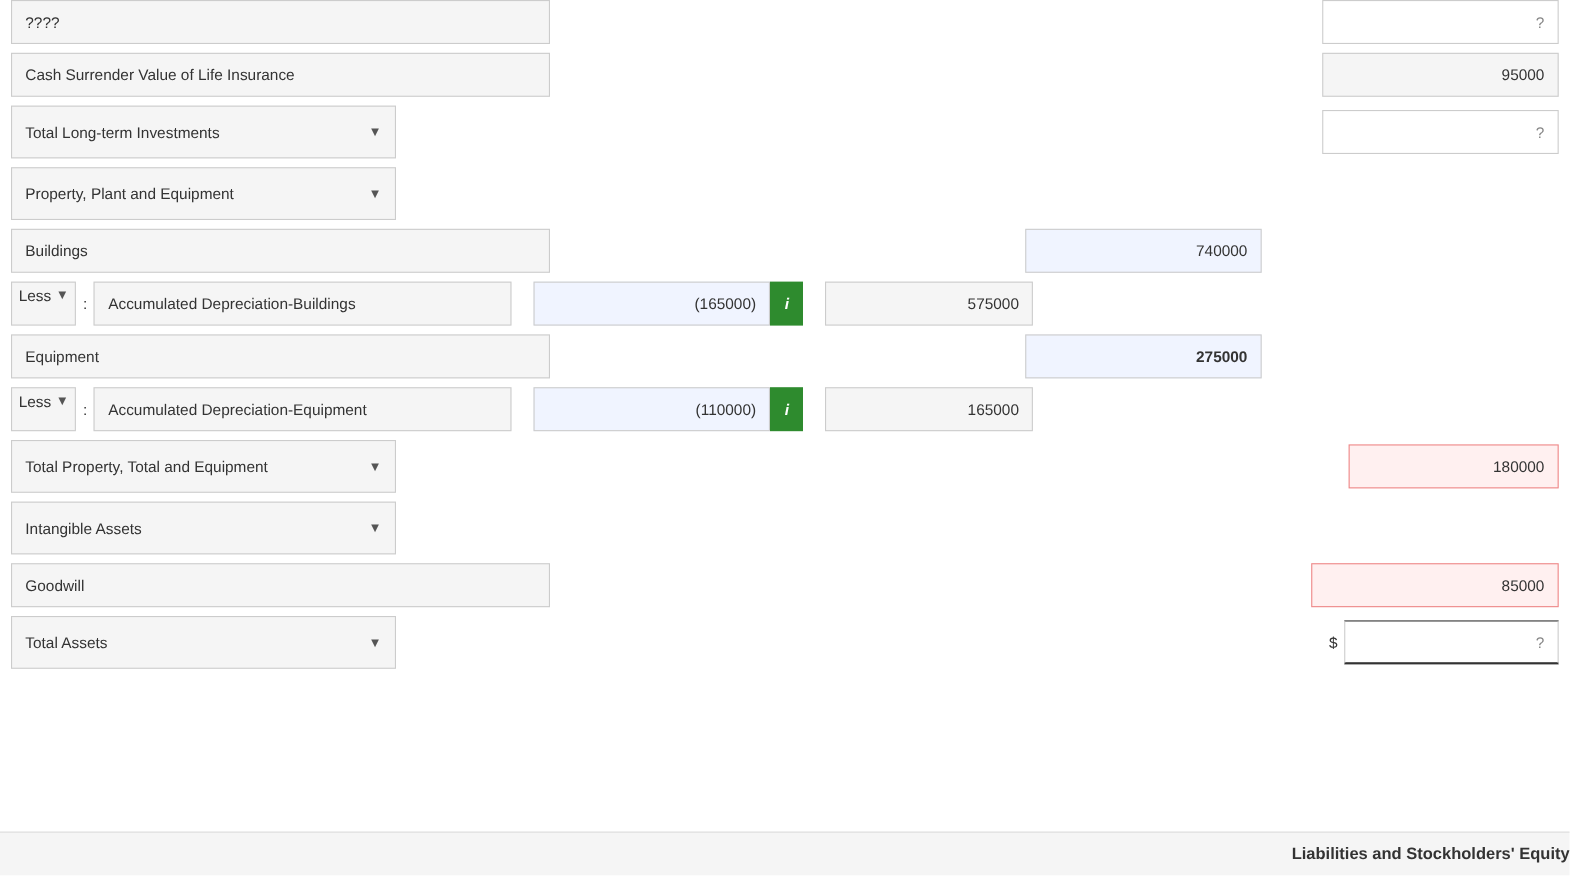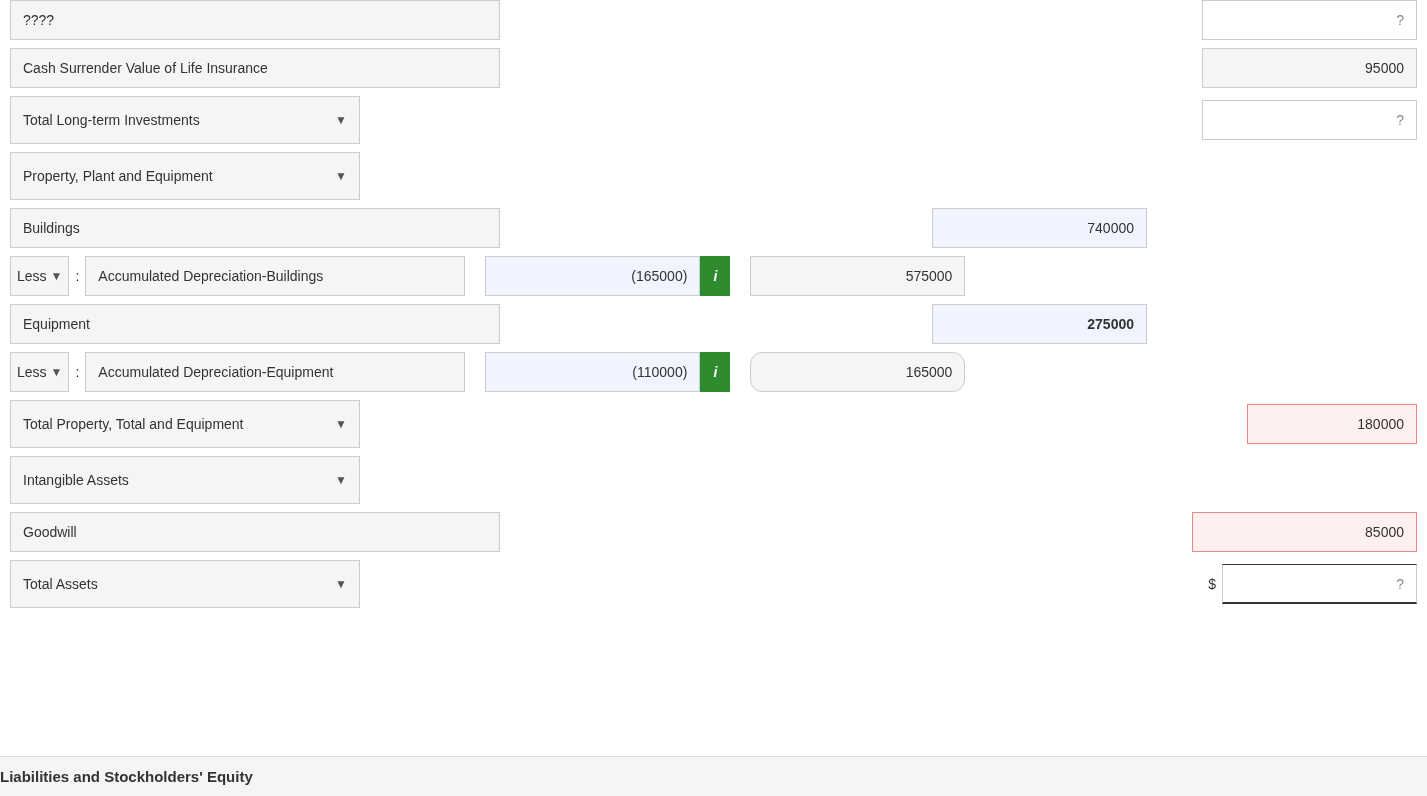--- a/index.html
+++ b/index.html
@@ -63,21 +63,21 @@
       height: 40px;
       display: flex;
       align-items: center;
       justify-content: flex-end;
       font-size: 14px;
     }
     .value-box-sm {
       width: 215px;
     }
     .value-box-lg {
-      width: 215px;
+      width: 189px;
     }
     .value-box-error {
       border: 1px solid #e88;
       background: #fff0f0;
     }
     .question-box {
       border: 1px solid #ccc;
       background: #fff;
       padding: 8px 12px;
       height: 40px;
@@ -108,40 +108,40 @@
       font-size: 14px;
     }
     .less-select {
       border: 1px solid #ccc;
       background: #f5f5f5;
       padding: 4px 6px;
       height: 40px;
       font-size: 14px;
       cursor: pointer;
       display: flex;
-      align-items: center;
+      align-items: flex-start;
       gap: 4px;
     }
     .colon {
       padding: 0 6px;
       font-size: 14px;
     }
 
     
     .footer-bar {
       position: absolute;
       bottom: 0;
       left: 0;
       right: 0;
       height: 40px;
       background: #f5f5f5;
       border-top: 1px solid #ddd;
       display: flex;
       align-items: center;
-      justify-content: flex-start;
+      justify-content: flex-end;
       font-weight: bold;
       font-size: 15px;
     }
 
     .dollar-sign {
       padding: 0 6px;
       font-size: 14px;
     }
 
     .total-assets-right {
@@ -245,32 +245,32 @@
         <span>Accumulated Depreciation-Equipment</span>
       </div>
       <div style="width:20px;"></div>
       <div class="value-box value-box-sm">
         <span>(110000)</span>
       </div>
       <div class="info-btn">
         <span>i</span>
       </div>
       <div style="width:20px;"></div>
-      <div class="value-box value-box-lg" style="background:#f5f5f5;border-radius:12px;">
+      <div class="value-box value-box-lg" style="background:#f5f5f5;">
         <span>165000</span>
       </div>
     </div>
 
     <div class="row">
       <div class="dropdown-box dropdown-box-wide">
         <span>Total Property, Total and Equipment</span>
         <span class="dropdown-arrow">▼</span>
       </div>
       <div style="flex:1;"></div>
-      <div class="value-box value-box-error" style="width:170px;">
+      <div class="value-box value-box-error" style="width:191px;">
         <span>180000</span>
       </div>
     </div>
 
     <div class="row">
       <div class="dropdown-box dropdown-box-wide">
         <span>Intangible Assets</span>
         <span class="dropdown-arrow">▼</span>
       </div>
     </div>

